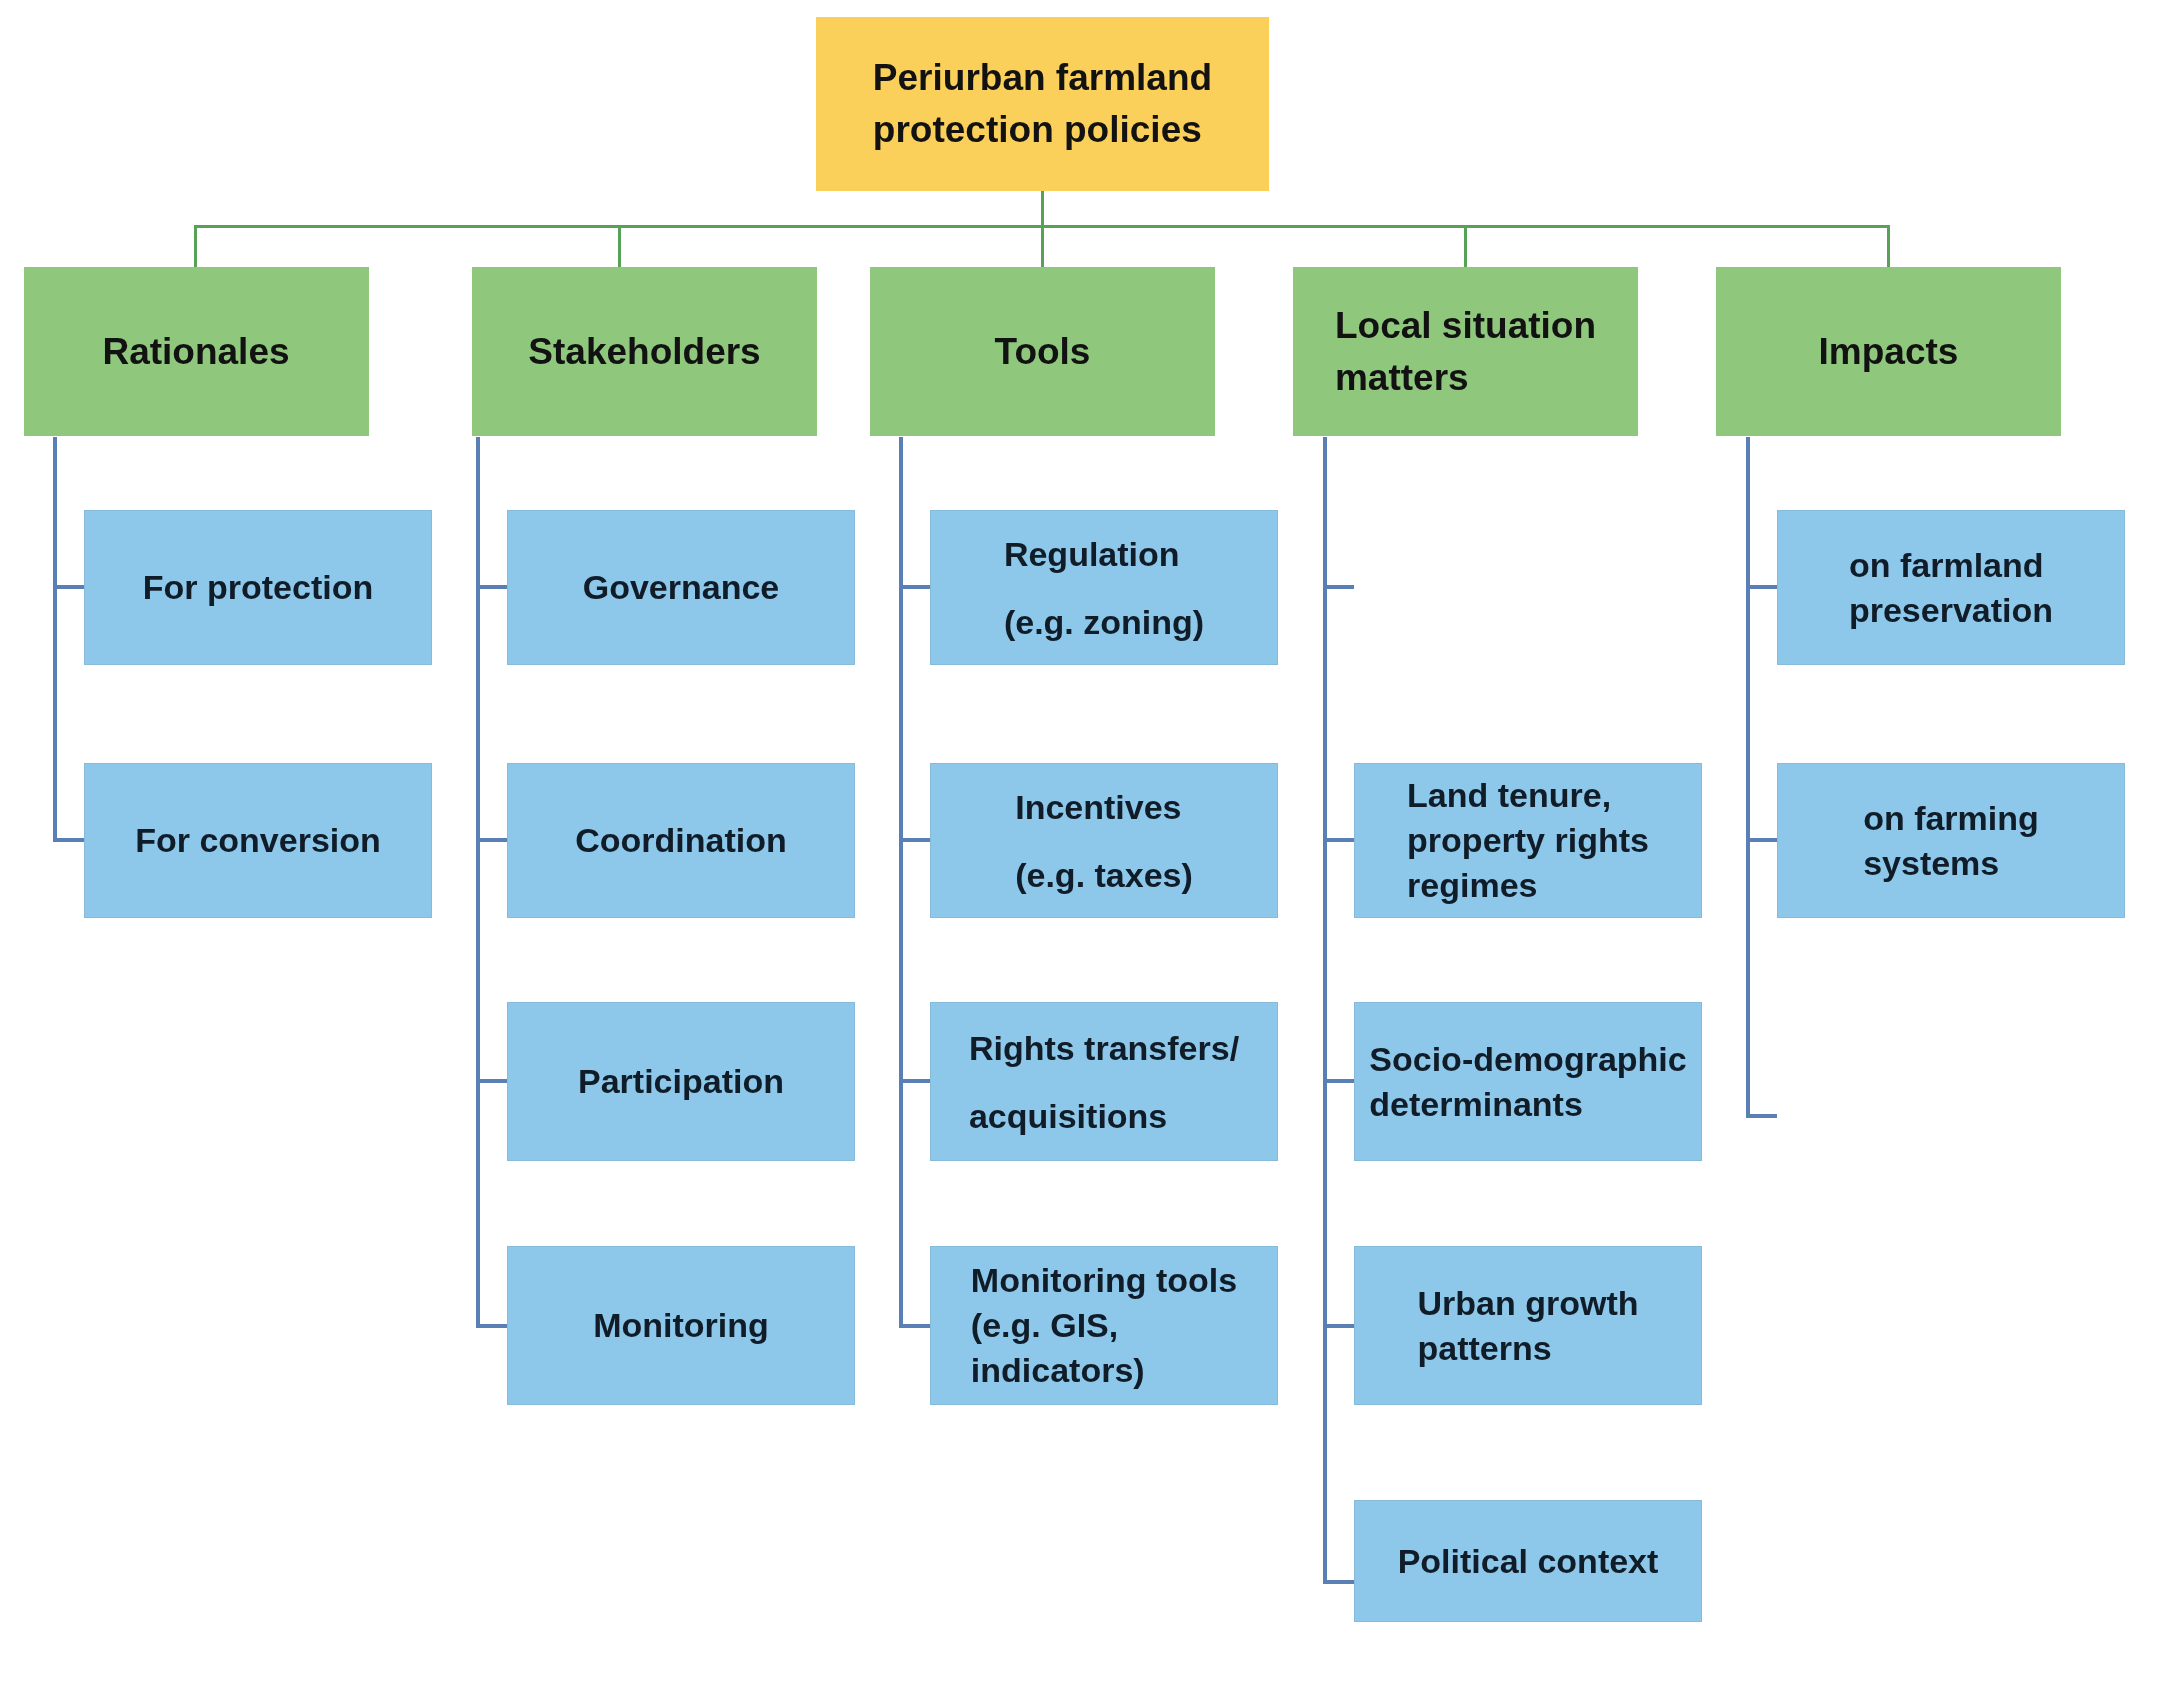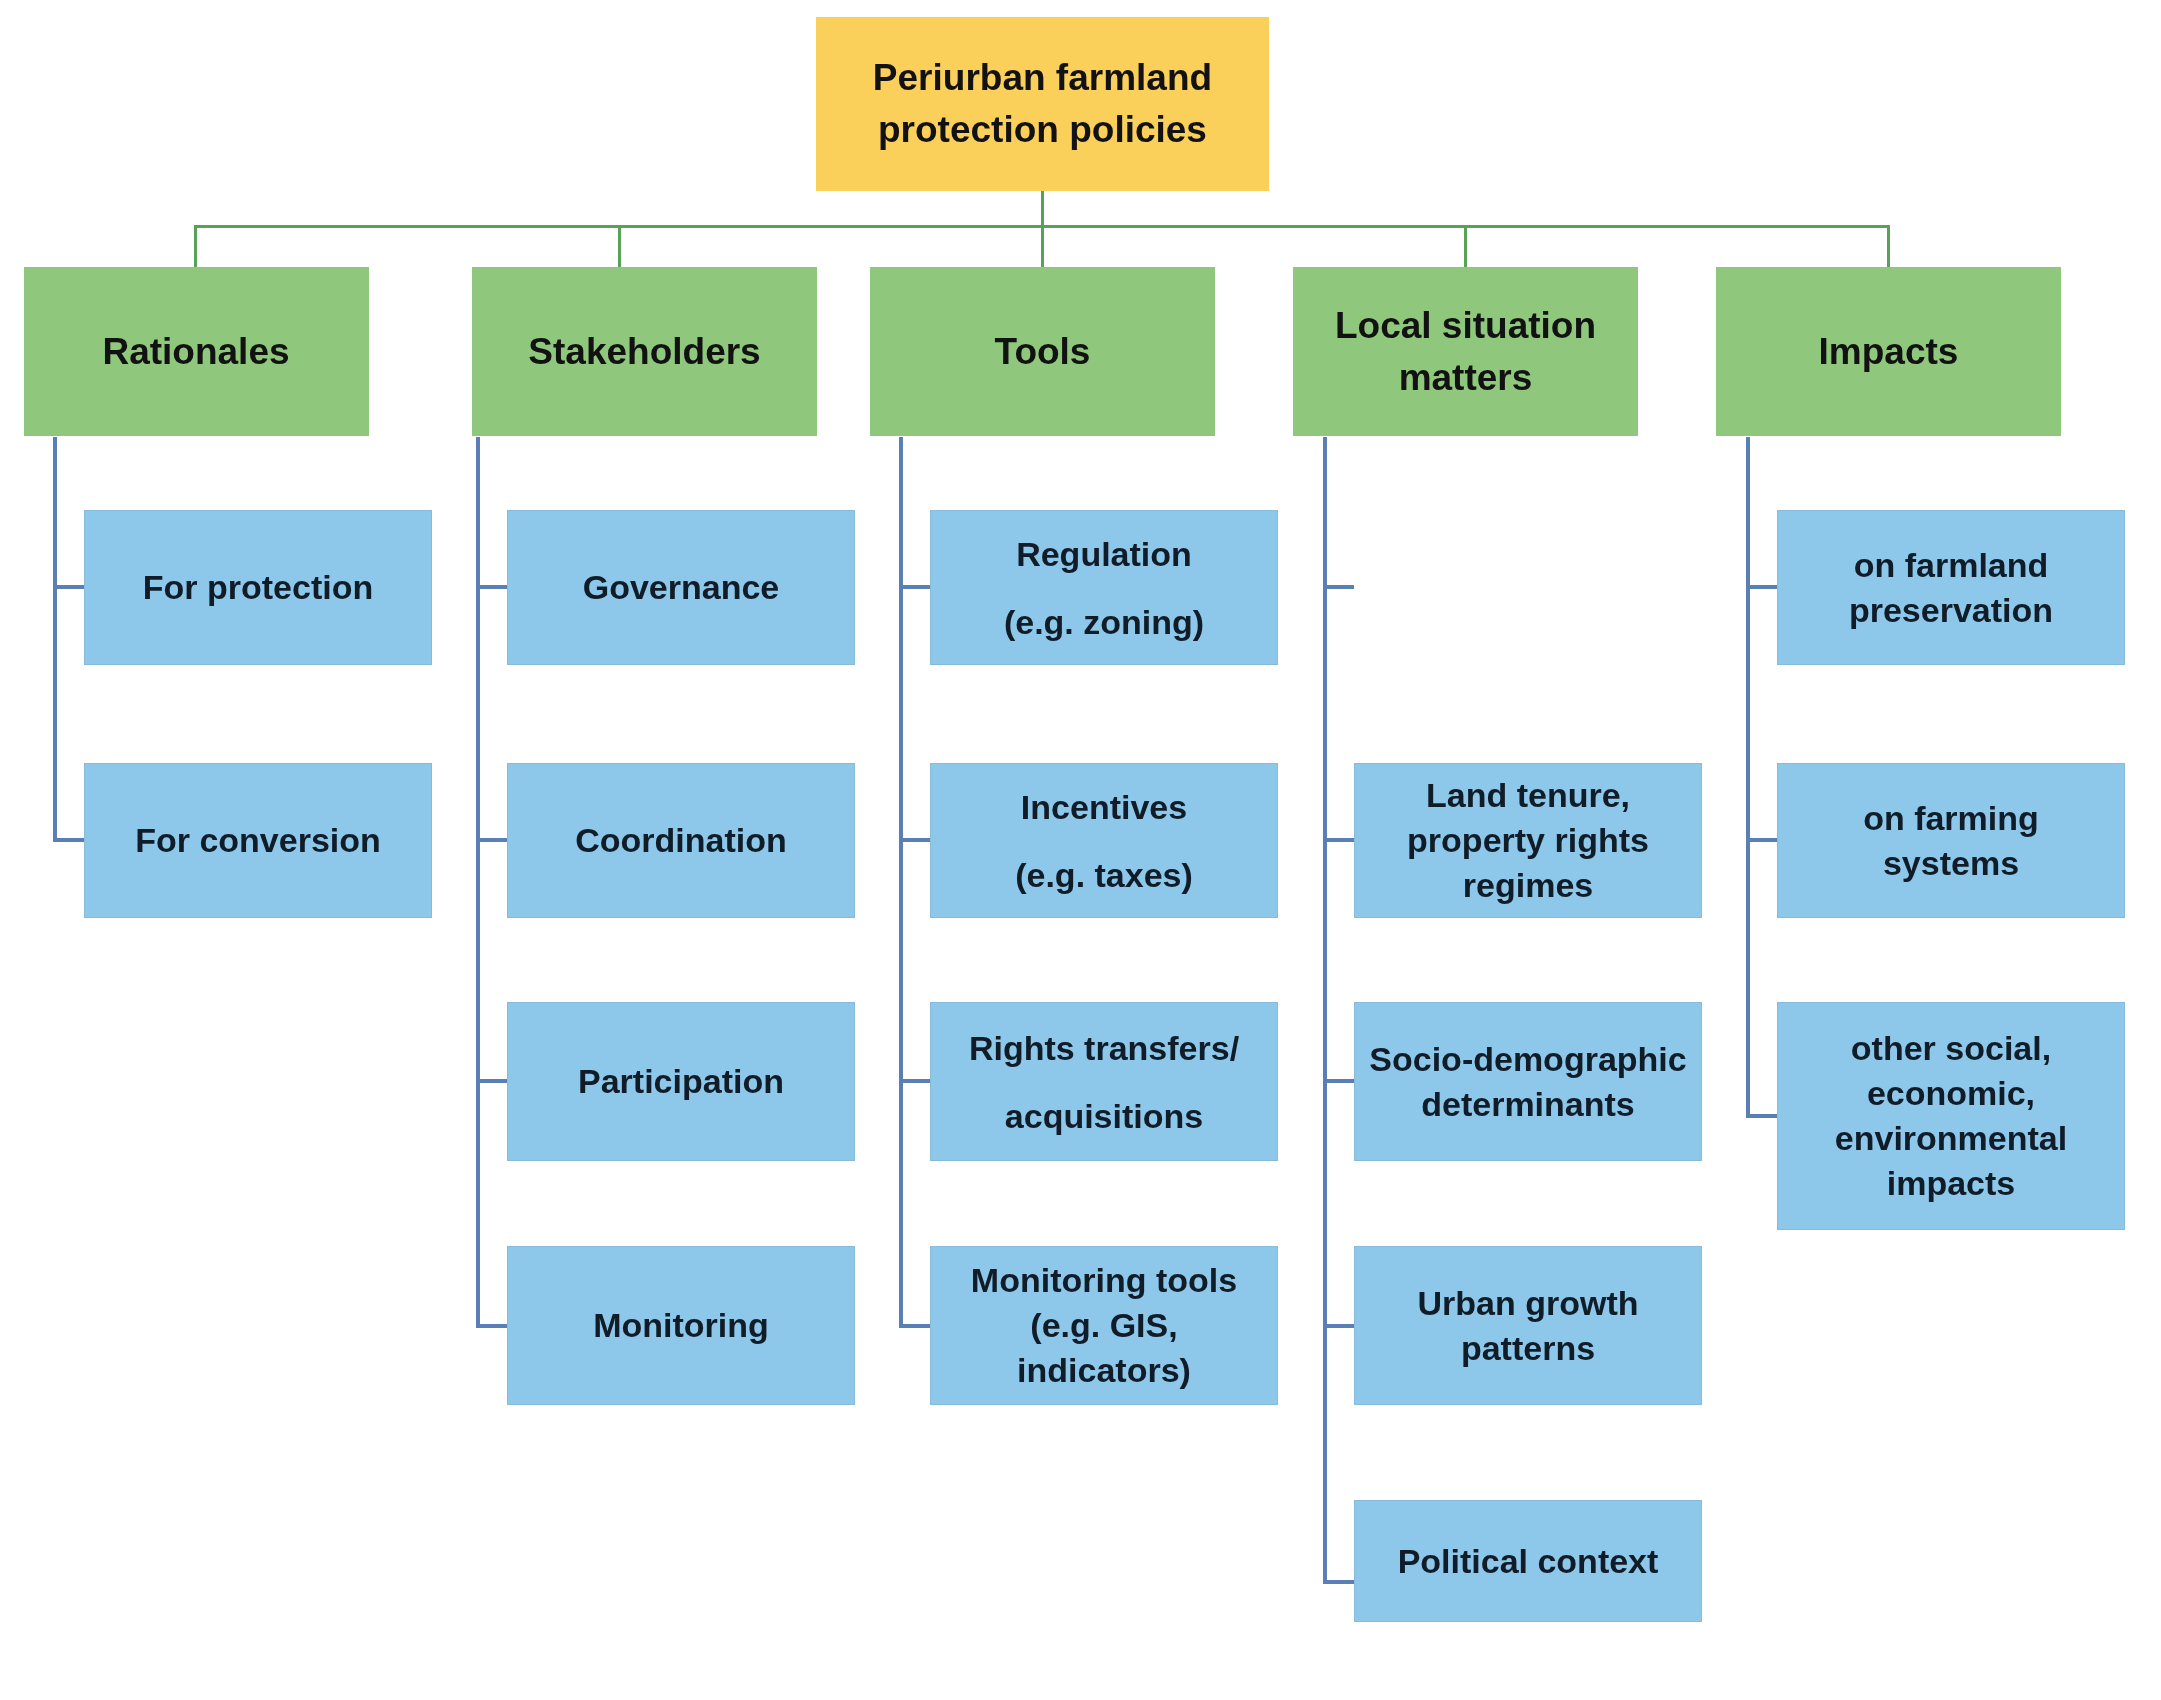--- a/index.html
+++ b/index.html
@@ -16,21 +16,21 @@
     position:relative;
     width:2161px;height:1701px;
     background:#ffffff;
     font-family:"Liberation Sans", sans-serif;
     font-weight:bold;
     overflow:hidden;
   }
   .box{
     position:absolute;
     display:flex;align-items:center;justify-content:center;
-    text-align:center;
+    text-align:left;
     white-space:pre-line;
     box-sizing:border-box;
   }
   .root{
     left:816px;top:17px;width:453px;height:174px;
     background:var(--root-fill);
     color:var(--text-dark);
     font-size:37px;line-height:1.4;
   }
   .header{
@@ -138,19 +138,15 @@
   <div class="box child cc4 rD">Urban growth
 patterns</div>
   <div class="box child cc4 rC">Socio-demographic
 determinants</div>
   <div class="box child cc4 rE">Political context</div>
 
   <div class="box child cc5 rA">on farmland
 preservation</div>
   <div class="box child cc5 rB">on farming
 systems</div>
-  <div class="box child cc5 rCtall">other social,
-economic,
-environmental
-impacts</div>
 
 </div>
 
 
 </body></html>

